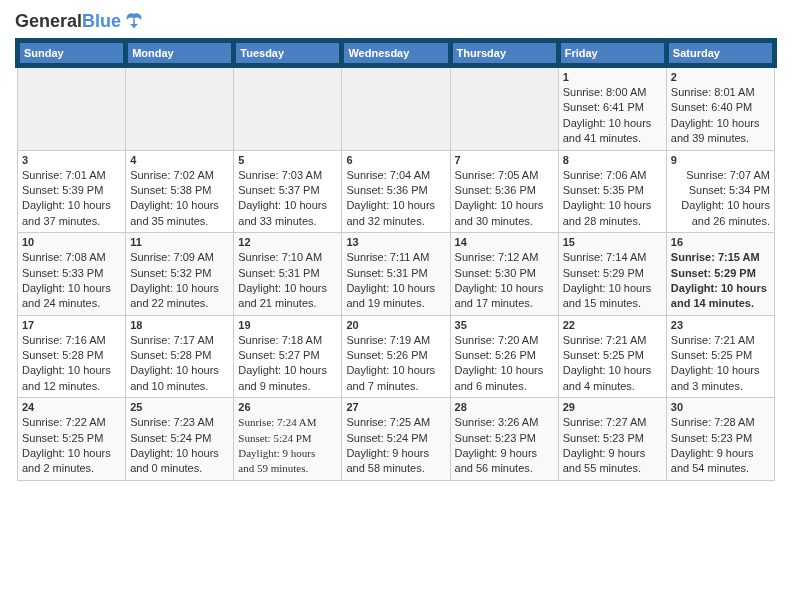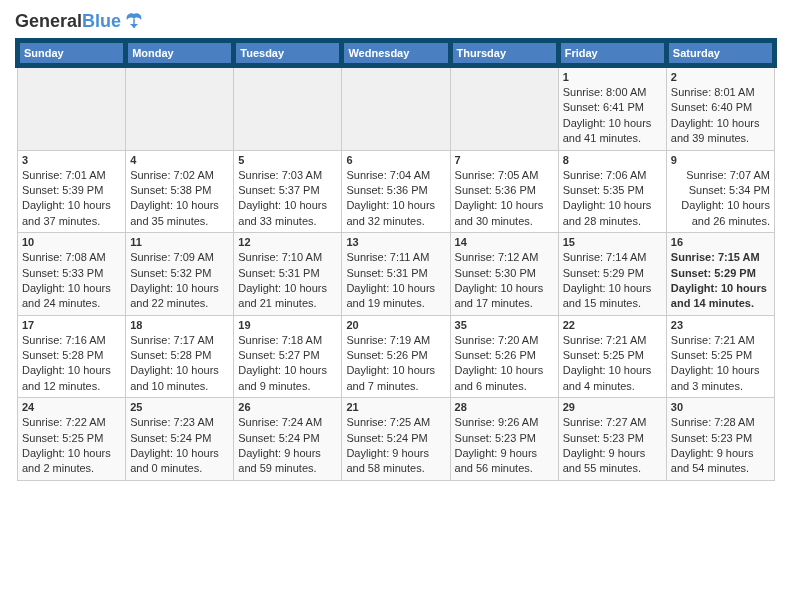--- a/index.html
+++ b/index.html
@@ -296,35 +296,35 @@
           </td>
           <td>
             <span class="day-num">25</span>
             <div class="day-info" style="white-space: pre-line;">Sunrise: 7:23 AM
 Sunset: 5:24 PM
 Daylight: 10 hours
 and 0 minutes.</div>
           </td>
           <td>
             <span class="day-num">26</span>
-            <div class="day-info" style="white-space: pre-line;">Sunrise: 7:24 AM
+            <div class="day-info" style="white-space: pre-line; font-family: Liberation Serif, serif;">Sunrise: 7:24 AM
 Sunset: 5:24 PM
 Daylight: 9 hours
 and 59 minutes.</div>
           </td>
           <td>
-            <span class="day-num">21</span>
+            <span class="day-num">27</span>
             <div class="day-info" style="white-space: pre-line;">Sunrise: 7:25 AM
 Sunset: 5:24 PM
 Daylight: 9 hours
 and 58 minutes.</div>
           </td>
           <td>
             <span class="day-num">28</span>
-            <div class="day-info" style="white-space: pre-line;">Sunrise: 9:26 AM
+            <div class="day-info" style="white-space: pre-line;">Sunrise: 3:26 AM
 Sunset: 5:23 PM
 Daylight: 9 hours
 and 56 minutes.</div>
           </td>
           <td>
             <span class="day-num">29</span>
             <div class="day-info" style="white-space: pre-line;">Sunrise: 7:27 AM
 Sunset: 5:23 PM
 Daylight: 9 hours
 and 55 minutes.</div>

